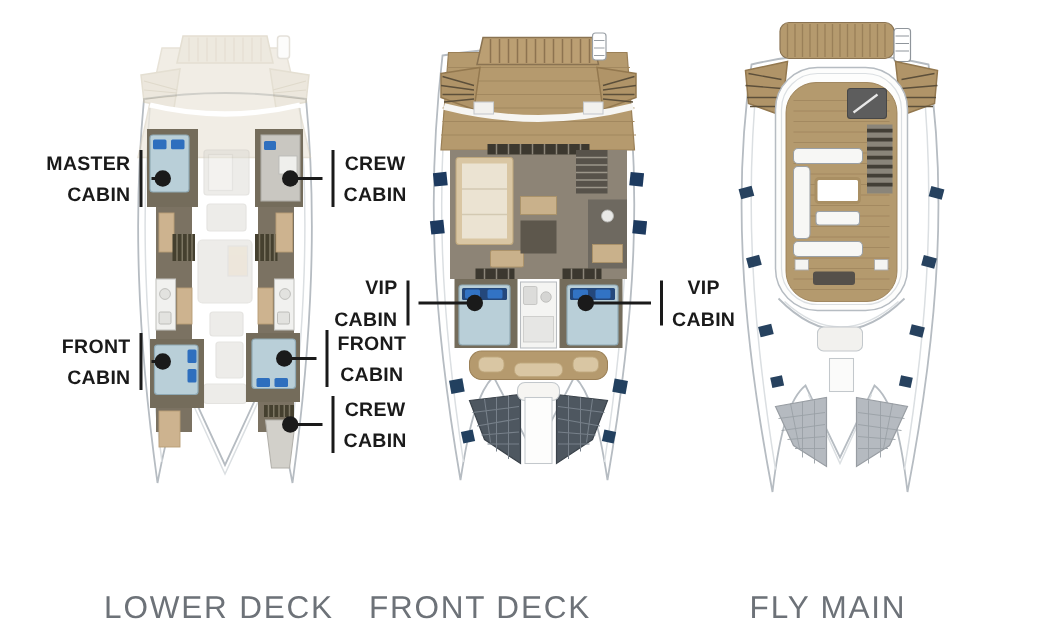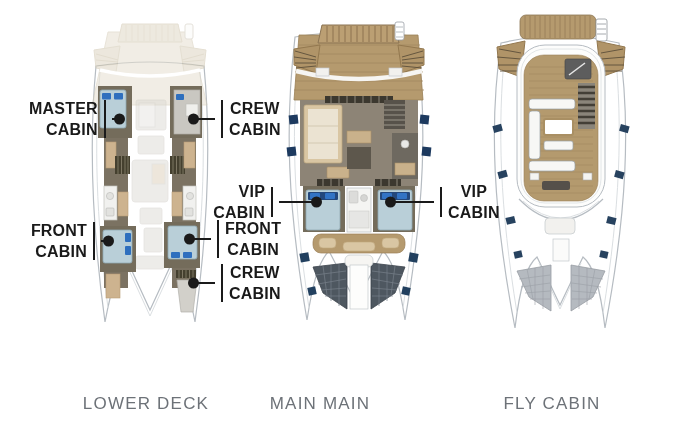--- a/index.html
+++ b/index.html
@@ -1,37 +1,37 @@
 <!DOCTYPE html>
 <html><head>
 <meta charset="utf-8">
 <style>
   html,body{margin:0;padding:0;background:#ffffff;}
   .stage{position:relative;width:700px;height:427px;background:#ffffff;overflow:hidden;
          font-family:"Liberation Sans",sans-serif;}
   .deck-svg{position:absolute;}
   
   .callout{position:absolute;display:flex;align-items:center;color:#1a1a1a;}
-  .callout .txt{font-size:16px;font-weight:700;line-height:21px;letter-spacing:.2px;white-space:nowrap;}
+  .callout .txt{font-size:13px;font-weight:700;line-height:21px;letter-spacing:.2px;white-space:nowrap;}
   .callout.left .txt{text-align:right;min-width:58px;}
   .callout.right .txt{text-align:center;}
   .tick{width:2px;height:38px;background:#1a1a1a;flex:none;}
   .tick.sm{height:30px;}
   .callout.left .tick{margin-left:6px;}
   .callout.left .leader{margin-left:6px;}
   .callout.right .leader{margin-right:6px;}
   .callout.right .tick{margin-right:6px;}
   .leader{height:2px;background:#1a1a1a;position:relative;flex:none;}
   .leader .dot{position:absolute;top:50%;transform:translateY(-50%);
                width:11px;height:11px;border-radius:50%;background:#1a1a1a;}
   .callout.left .leader .dot{right:-5px;}
   .callout.right .leader .dot{left:-5px;}
   
   .deck-title{position:absolute;top:394px;transform:translateX(-50%);
-              font-size:17px;letter-spacing:1.2px;color:#6d7278;white-space:nowrap;font-weight:400;}
+              font-size:21px;letter-spacing:1.2px;color:#6d7278;white-space:nowrap;font-weight:400;}
 </style>
 </head>
 <body>
 
 <div class="stage">
 
   <svg class="deck-svg" style="left:86px;top:20px" width="128" height="325" viewBox="0 0 128 325">
     <g>
       <path d="M10,46 C3,120 5,200 19,302 C26,265 32,246 40,238 L64,290 L88,238 C96,246 102,265 109,302 C123,200 125,120 118,46 Q64,38 10,46 Z" fill="#ffffff" stroke="#b6bcc2" stroke-width="1.2"></path>
       <path d="M14,52 C8,122 10,196 22,288 M114,52 C120,122 118,196 106,288 M42,248 L64,296 L86,248" fill="none" stroke="#dbdfe2" stroke-width="1"></path>
@@ -358,16 +358,16 @@
       <span class="dot"></span>
     </div>
     <div class="tick sm"></div>
     <div class="txt">
       <div>VIP</div>
       <div>CABIN</div>
     </div>
   </div>
 
   <div class="deck-title" style="left:146px">LOWER DECK</div>
-  <div class="deck-title" style="left:320px">MAIN MAIN</div>
-  <div class="deck-title" style="left:552px">FLY CABIN</div>
+  <div class="deck-title" style="left:320px">FRONT DECK</div>
+  <div class="deck-title" style="left:552px">FLY MAIN</div>
 
 </div>
 
 </body></html>

